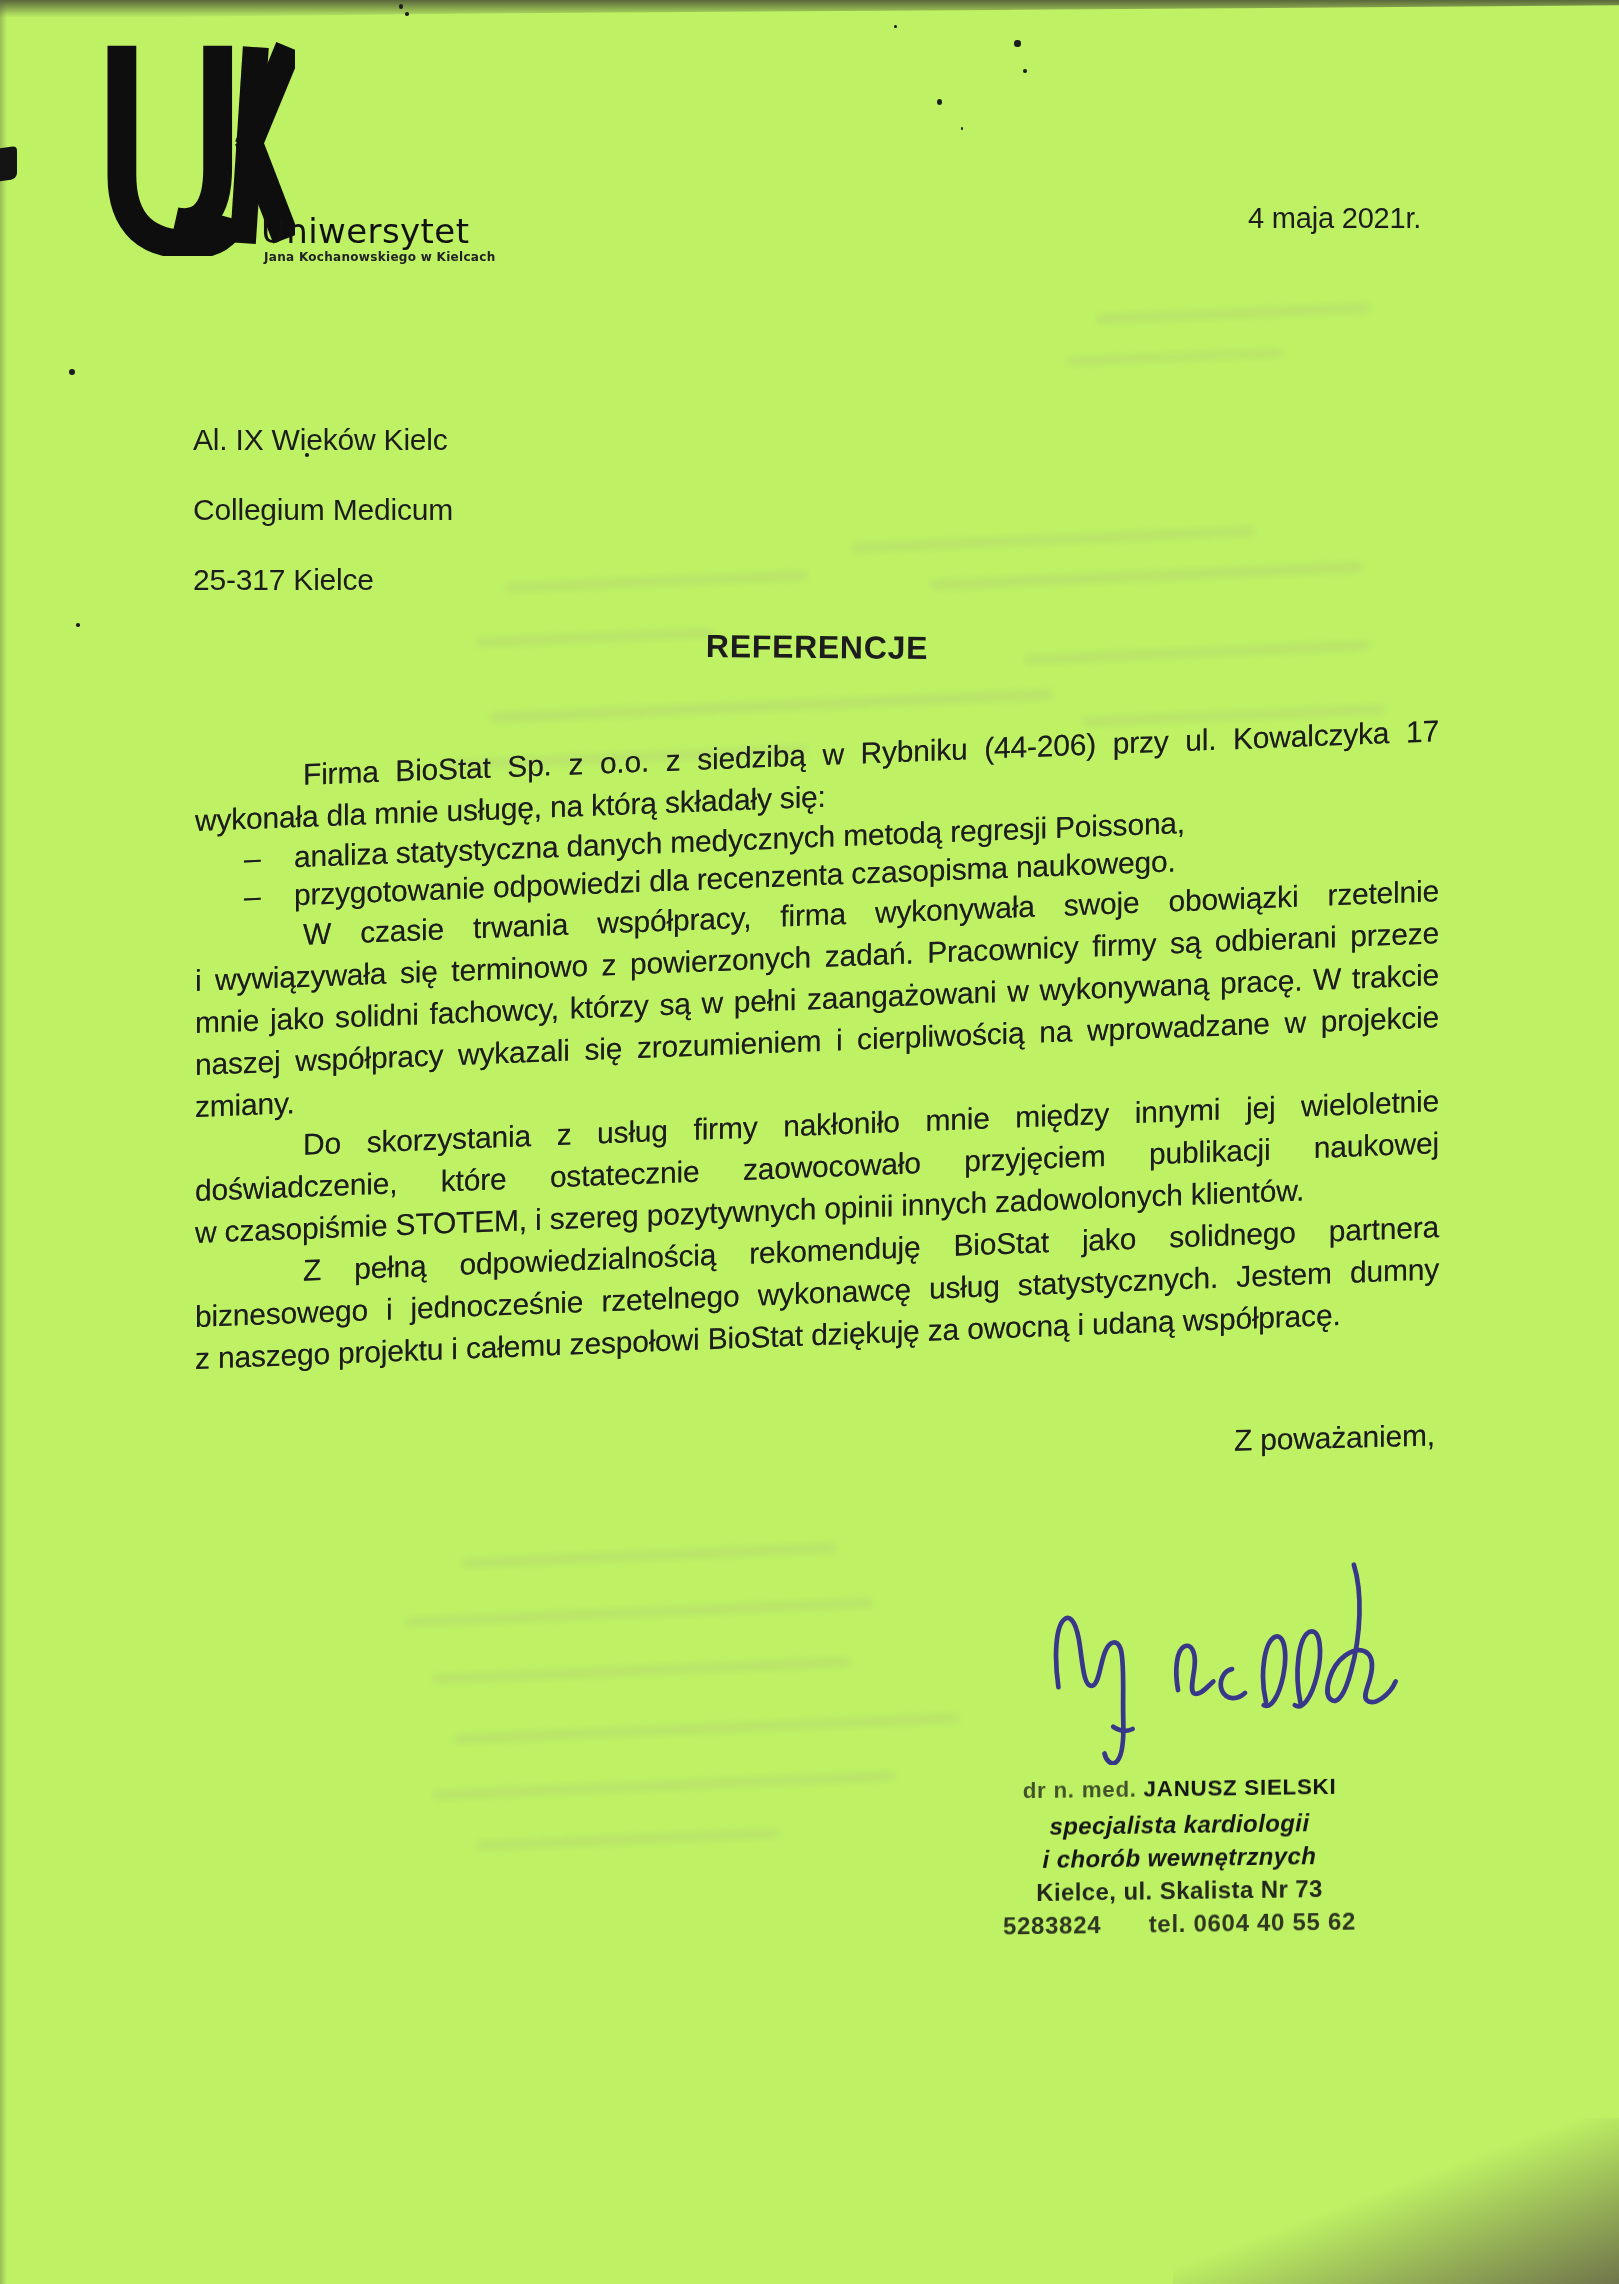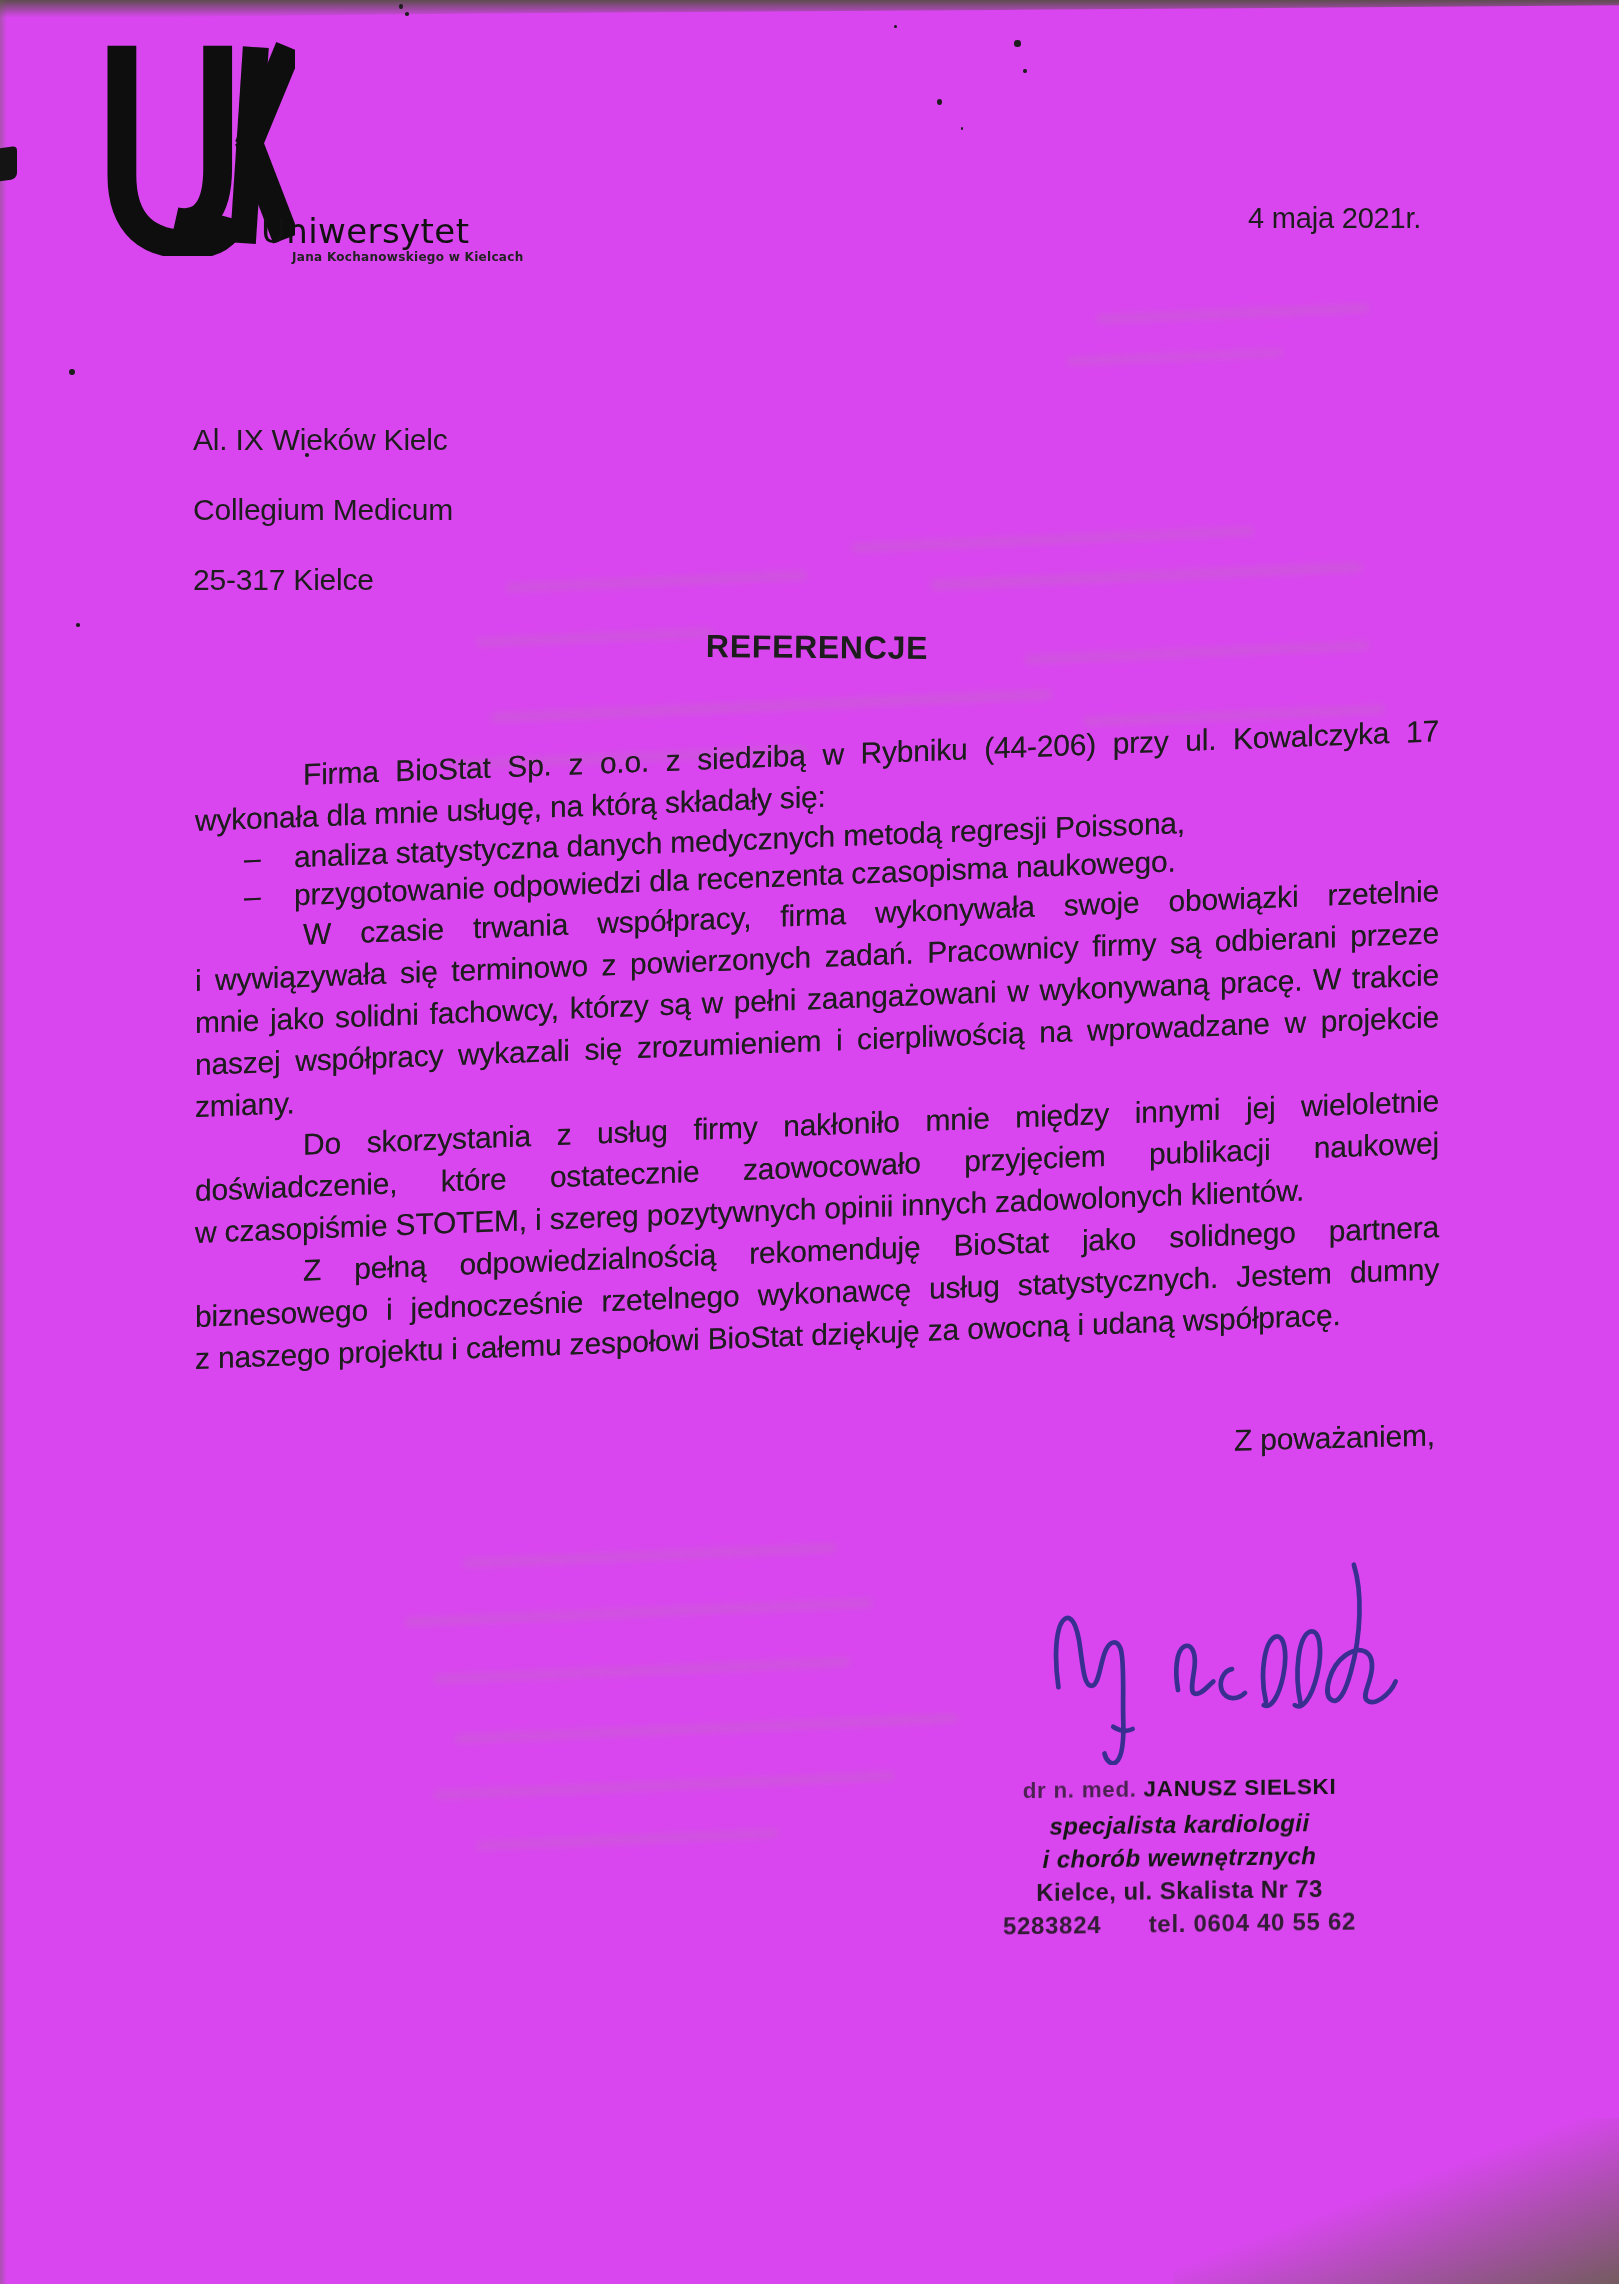--- a/index.html
+++ b/index.html
@@ -1,18 +1,18 @@
 <!DOCTYPE html>
 <html style="font-size:11.5px"><head>
 <meta charset="utf-8">
 <style>
   html,body { margin:0; padding:0; background:#8a8a8a; }
   .page {
     position:relative; width:1620px; height:2284px; margin:0 auto;
-    background:#d946ef; overflow:hidden;
+    background:#bef264; overflow:hidden;
     font-family:"Liberation Sans", sans-serif; color:#1d1d1d;
   }
 
   
   .top-band {
     position:absolute; left:0; top:0; width:100%; height:19px;
     background:linear-gradient(to bottom, rgba(72,78,52,.85), rgba(72,78,52,0) 92%);
     clip-path:polygon(0 0,100% 0,100% 28%,62% 52%,28% 72%,0 100%);
   }
   .left-edge {
@@ -34,21 +34,21 @@
   }
 
   
   .logo-glyphs { position:absolute; left:100px; top:40px; }
   .logo-title {
     position:absolute; left:261px; top:211px; font-size:34px; letter-spacing:0.4px;
     font-family:"DejaVu Sans", sans-serif; color:#111;
   }
   .logo-subtitle {
     position:absolute; left:264px; top:250px; font-size:12px; font-weight:bold;
-    letter-spacing:0.3px; font-family:"DejaVu Sans", sans-serif; color:#222;margin-left:28px;
+    letter-spacing:0.3px; font-family:"DejaVu Sans", sans-serif; color:#222;
   }
   .date {
     position:absolute; left:1248px; top:202px; font-size:29px; letter-spacing:-0.2px;
   }
 
   
   .recipient { position:absolute; left:193px; top:423px; font-size:30px; }
   .recipient .r-line { height:70px; letter-spacing:-0.2px; }
 
   

